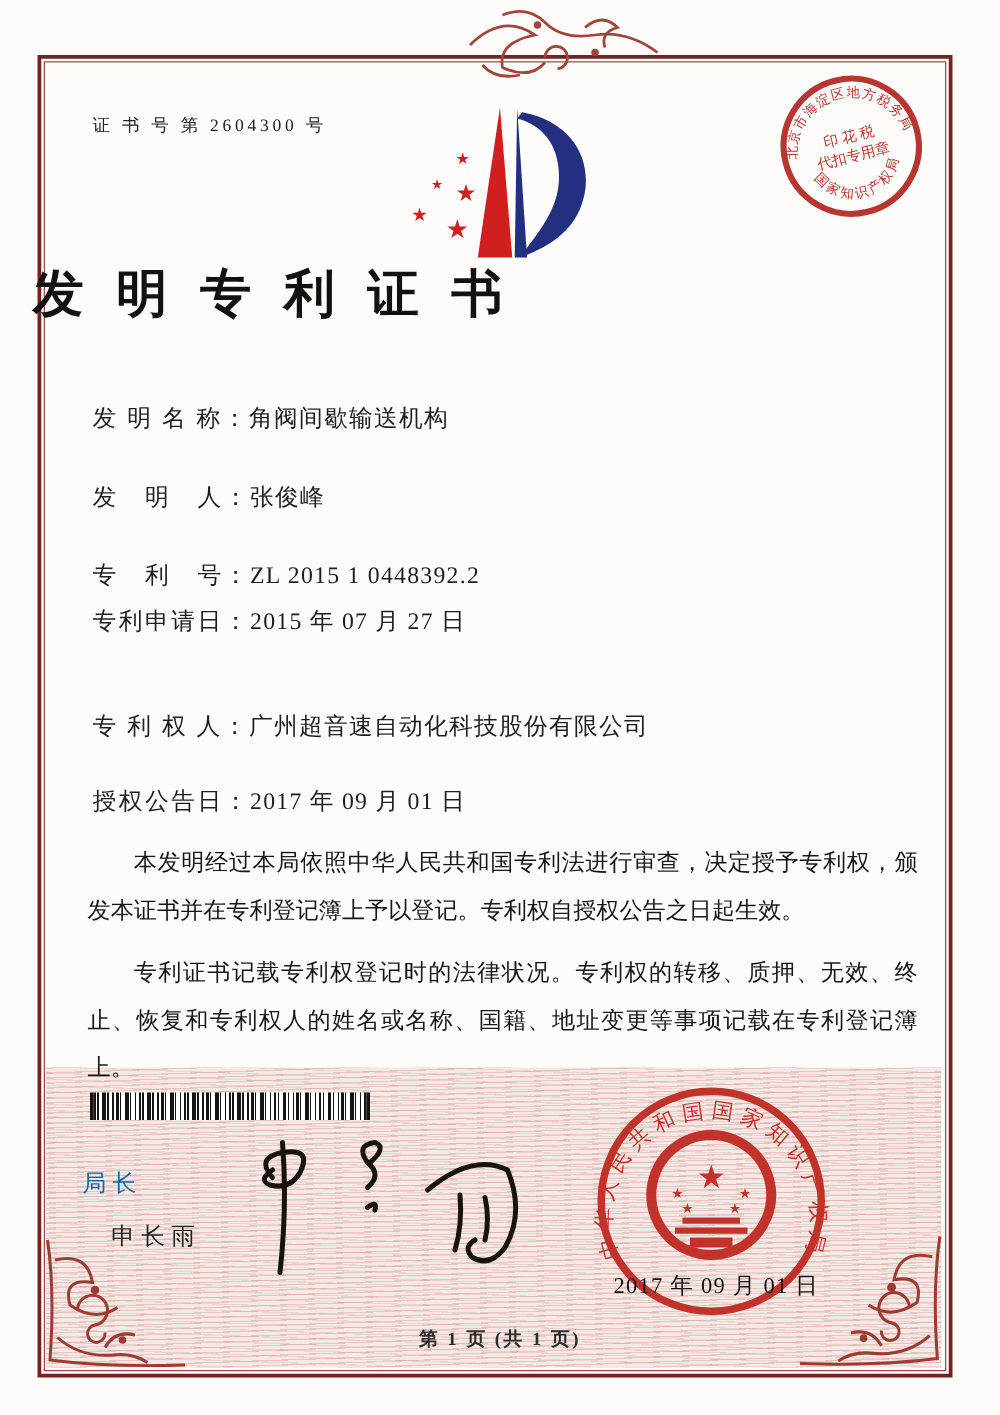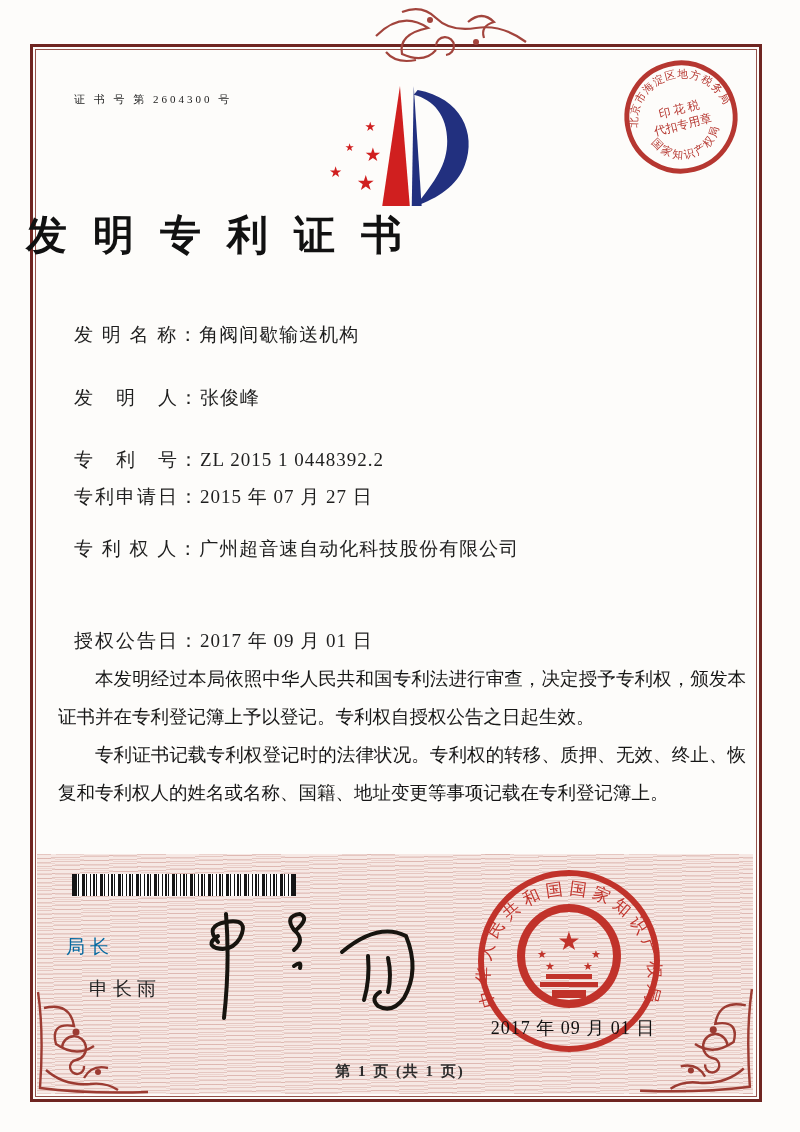--- a/index.html
+++ b/index.html
@@ -21,35 +21,35 @@
   }
   
   .guilloche{
     left:37px;top:854px;width:716px;height:240px;
     background:
       repeating-linear-gradient(178deg,rgba(190,120,110,0.30) 0 1px,rgba(250,238,235,0.0) 1px 4px),
       repeating-linear-gradient(2deg,rgba(190,120,110,0.18) 0 1px,rgba(250,238,235,0.0) 1px 5px),
       #f6e8e4;
   }
   
-  .cert-no{left:74px;top:92px;font-size:11px;letter-spacing:3px;color:#222;}
+  .cert-no{left:74px;top:92px;font-size:14px;letter-spacing:3px;color:#222;}
   .logo{left:312px;top:82px;width:170px;height:128px;}
   .tax-seal{left:622px;top:58px;width:118px;height:118px;transform:rotate(-14deg);opacity:.92;}
   .title{
     left:0;top:208px;width:100%;text-align:left;
     font-size:41px;font-weight:700;letter-spacing:26px;text-indent:26px;
     color:#111;
   }
   
   .field{left:74px;font-size:19px;letter-spacing:1px;white-space:nowrap;}
   .field .lab{letter-spacing:2px;margin-top:18px;}
   
   .paras{left:58px;top:660px;width:688px;font-size:18.5px;line-height:38px;
     text-align:justify;color:#161616;}
-  .paras p{margin:0;text-indent:2em;}
+  .paras p{margin:12px;text-indent:2em;}
   
   .barcode{
     left:72px;top:874px;width:218px;height:22px;
     background:repeating-linear-gradient(90deg,
       #151515 0 2px,#fff 2px 3px,#151515 3px 4px,#fff 4px 7px,
       #151515 7px 10px,#fff 10px 11px,#151515 11px 12px,#fff 12px 15px,
       #151515 15px 16px,#fff 16px 18px);
     border-left:3px solid #151515;border-right:3px solid #151515;
   }
   
@@ -154,21 +154,21 @@
 </div>
 <div class="abs field" style="top:385px">
   <span class="lab">发　明　人：</span><span>张俊峰</span>
 </div>
 <div class="abs field" style="top:447px">
   <span class="lab">专　利　号：</span><span>ZL 2015 1 0448392.2</span>
 </div>
 <div class="abs field" style="top:484px">
   <span class="lab">专利申请日：</span><span>2015 年 07 月 27 日</span>
 </div>
-<div class="abs field" style="top:536px">
+<div class="abs field" style="top:568px">
   <span class="lab">专 利 权 人：</span><span>广州超音速自动化科技股份有限公司</span>
 </div>
 <div class="abs field" style="top:628px">
   <span class="lab">授权公告日：</span><span>2017 年 09 月 01 日</span>
 </div>
 
 <div class="abs paras">
   <p>本发明经过本局依照中华人民共和国专利法进行审查，决定授予专利权，颁发本证书并在专利登记簿上予以登记。专利权自授权公告之日起生效。</p>
   <p>专利证书记载专利权登记时的法律状况。专利权的转移、质押、无效、终止、恢复和专利权人的姓名或名称、国籍、地址变更等事项记载在专利登记簿上。</p>
 </div>

